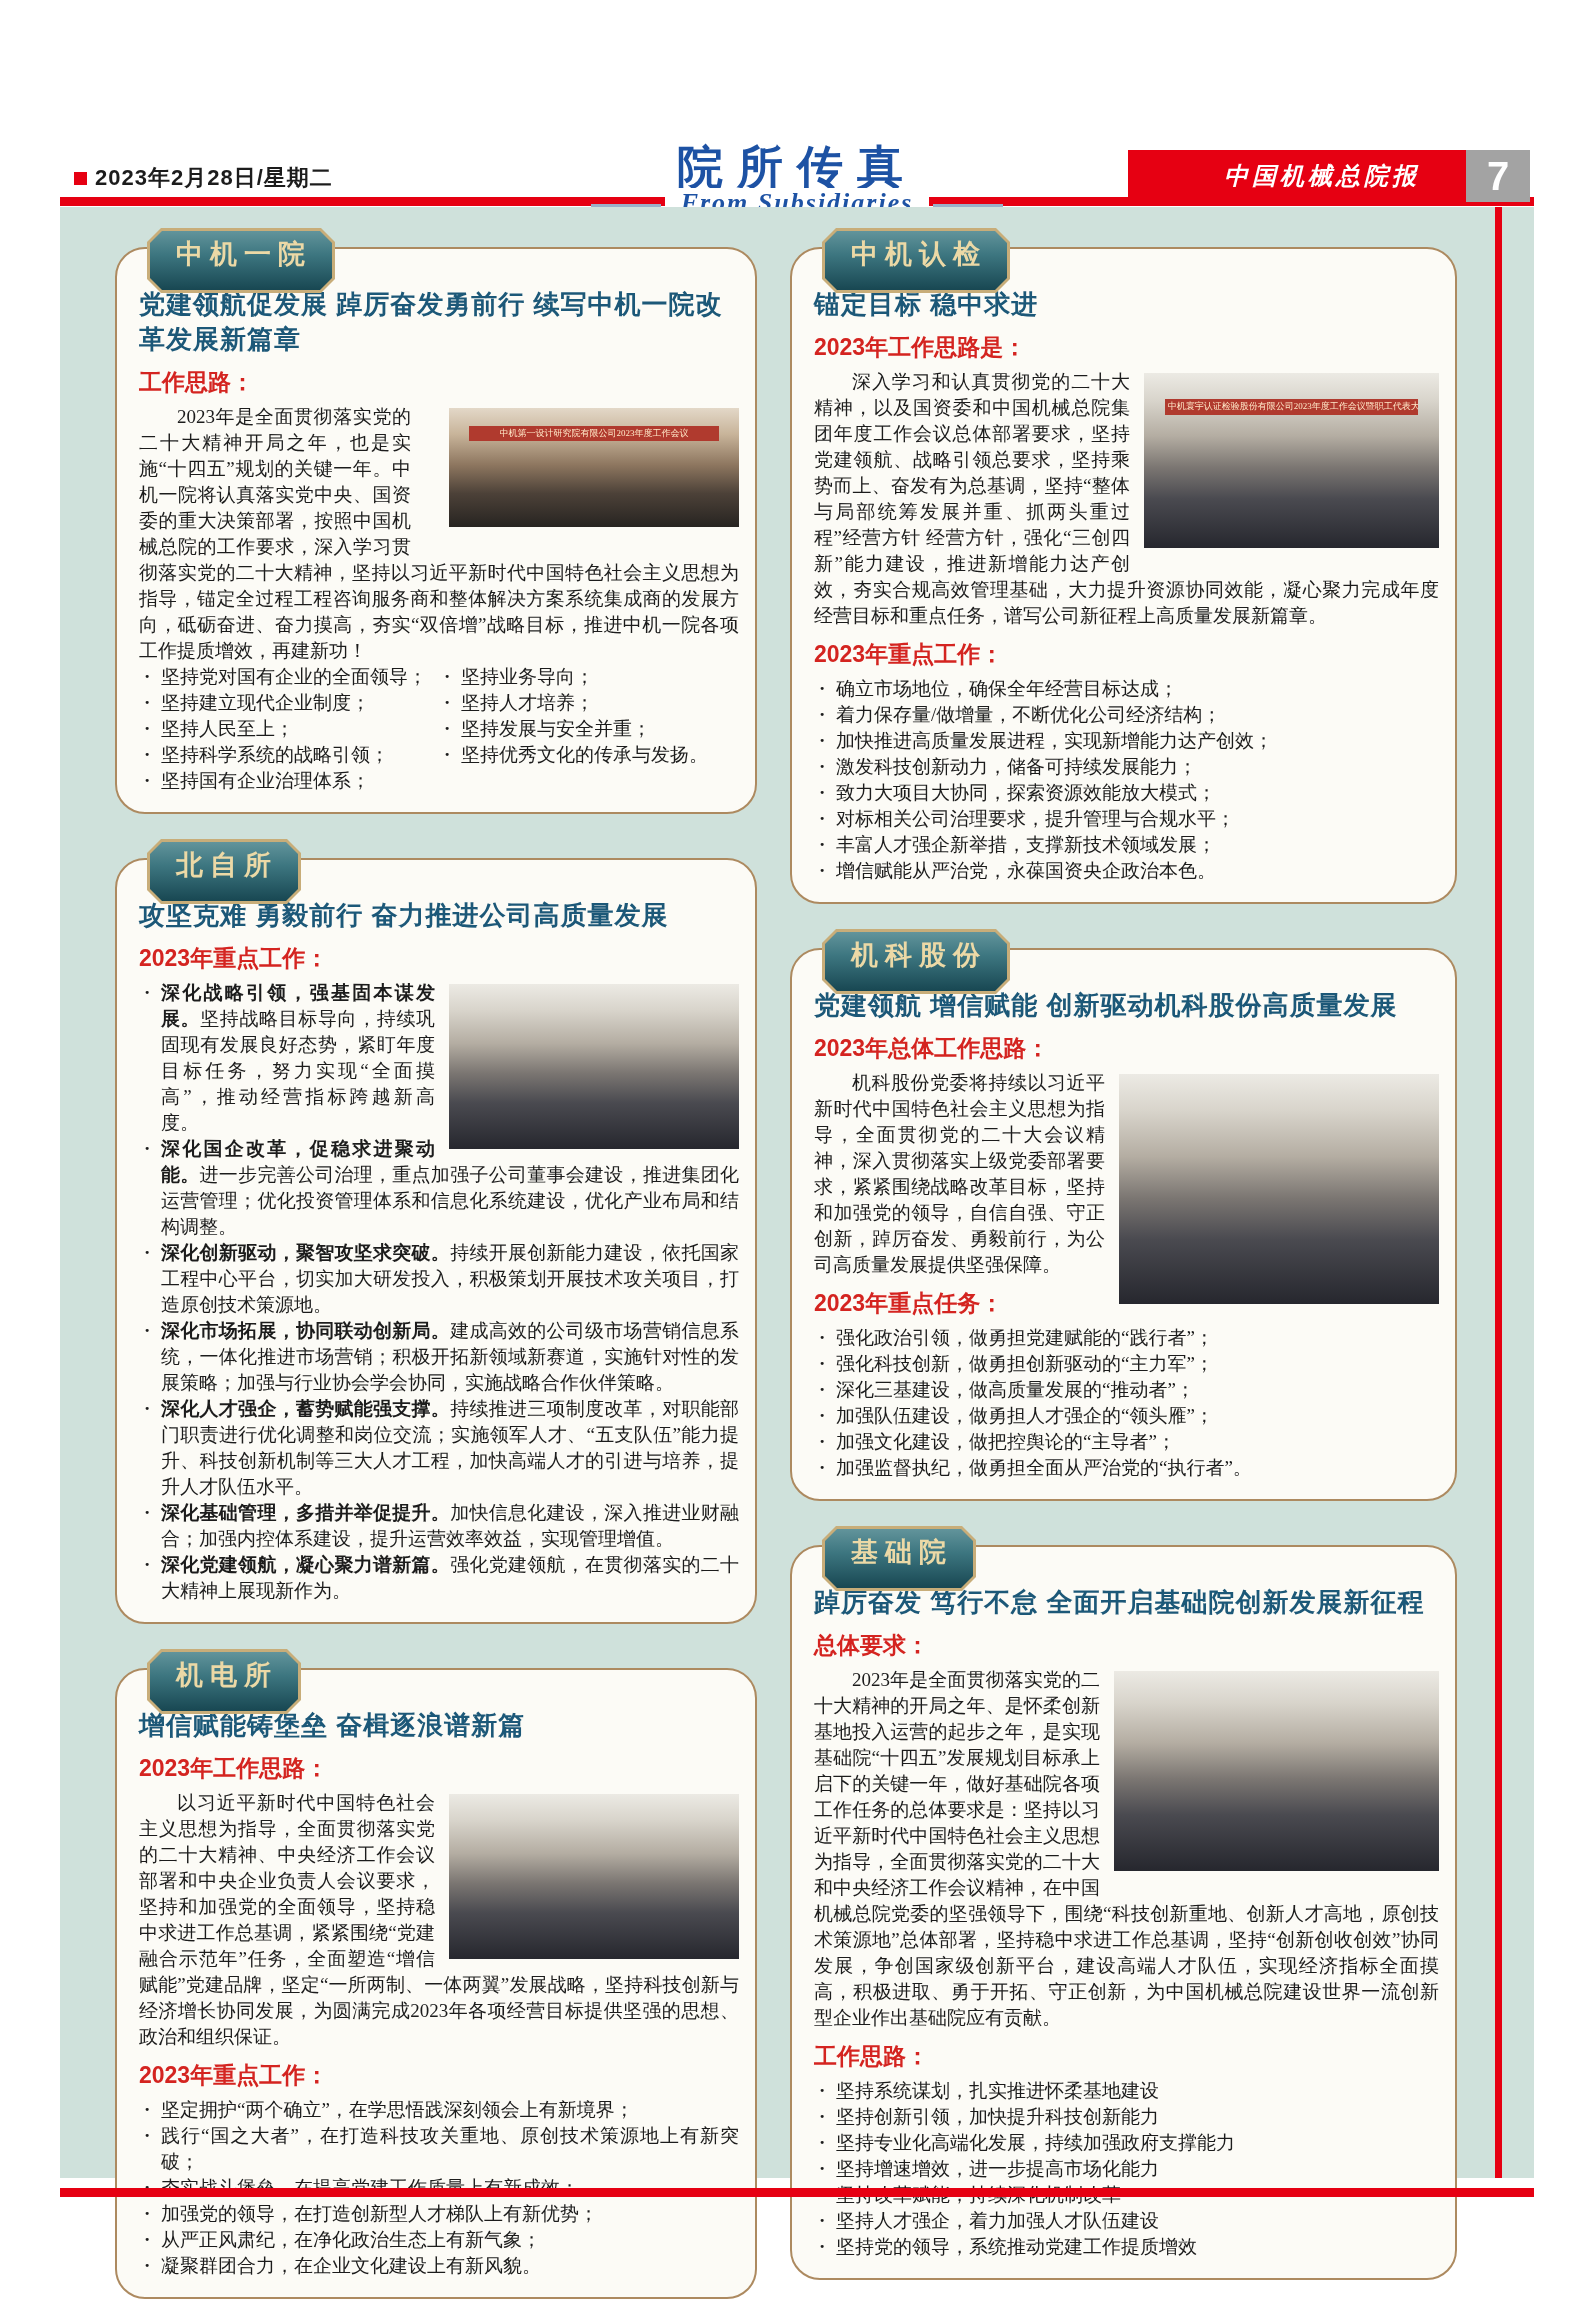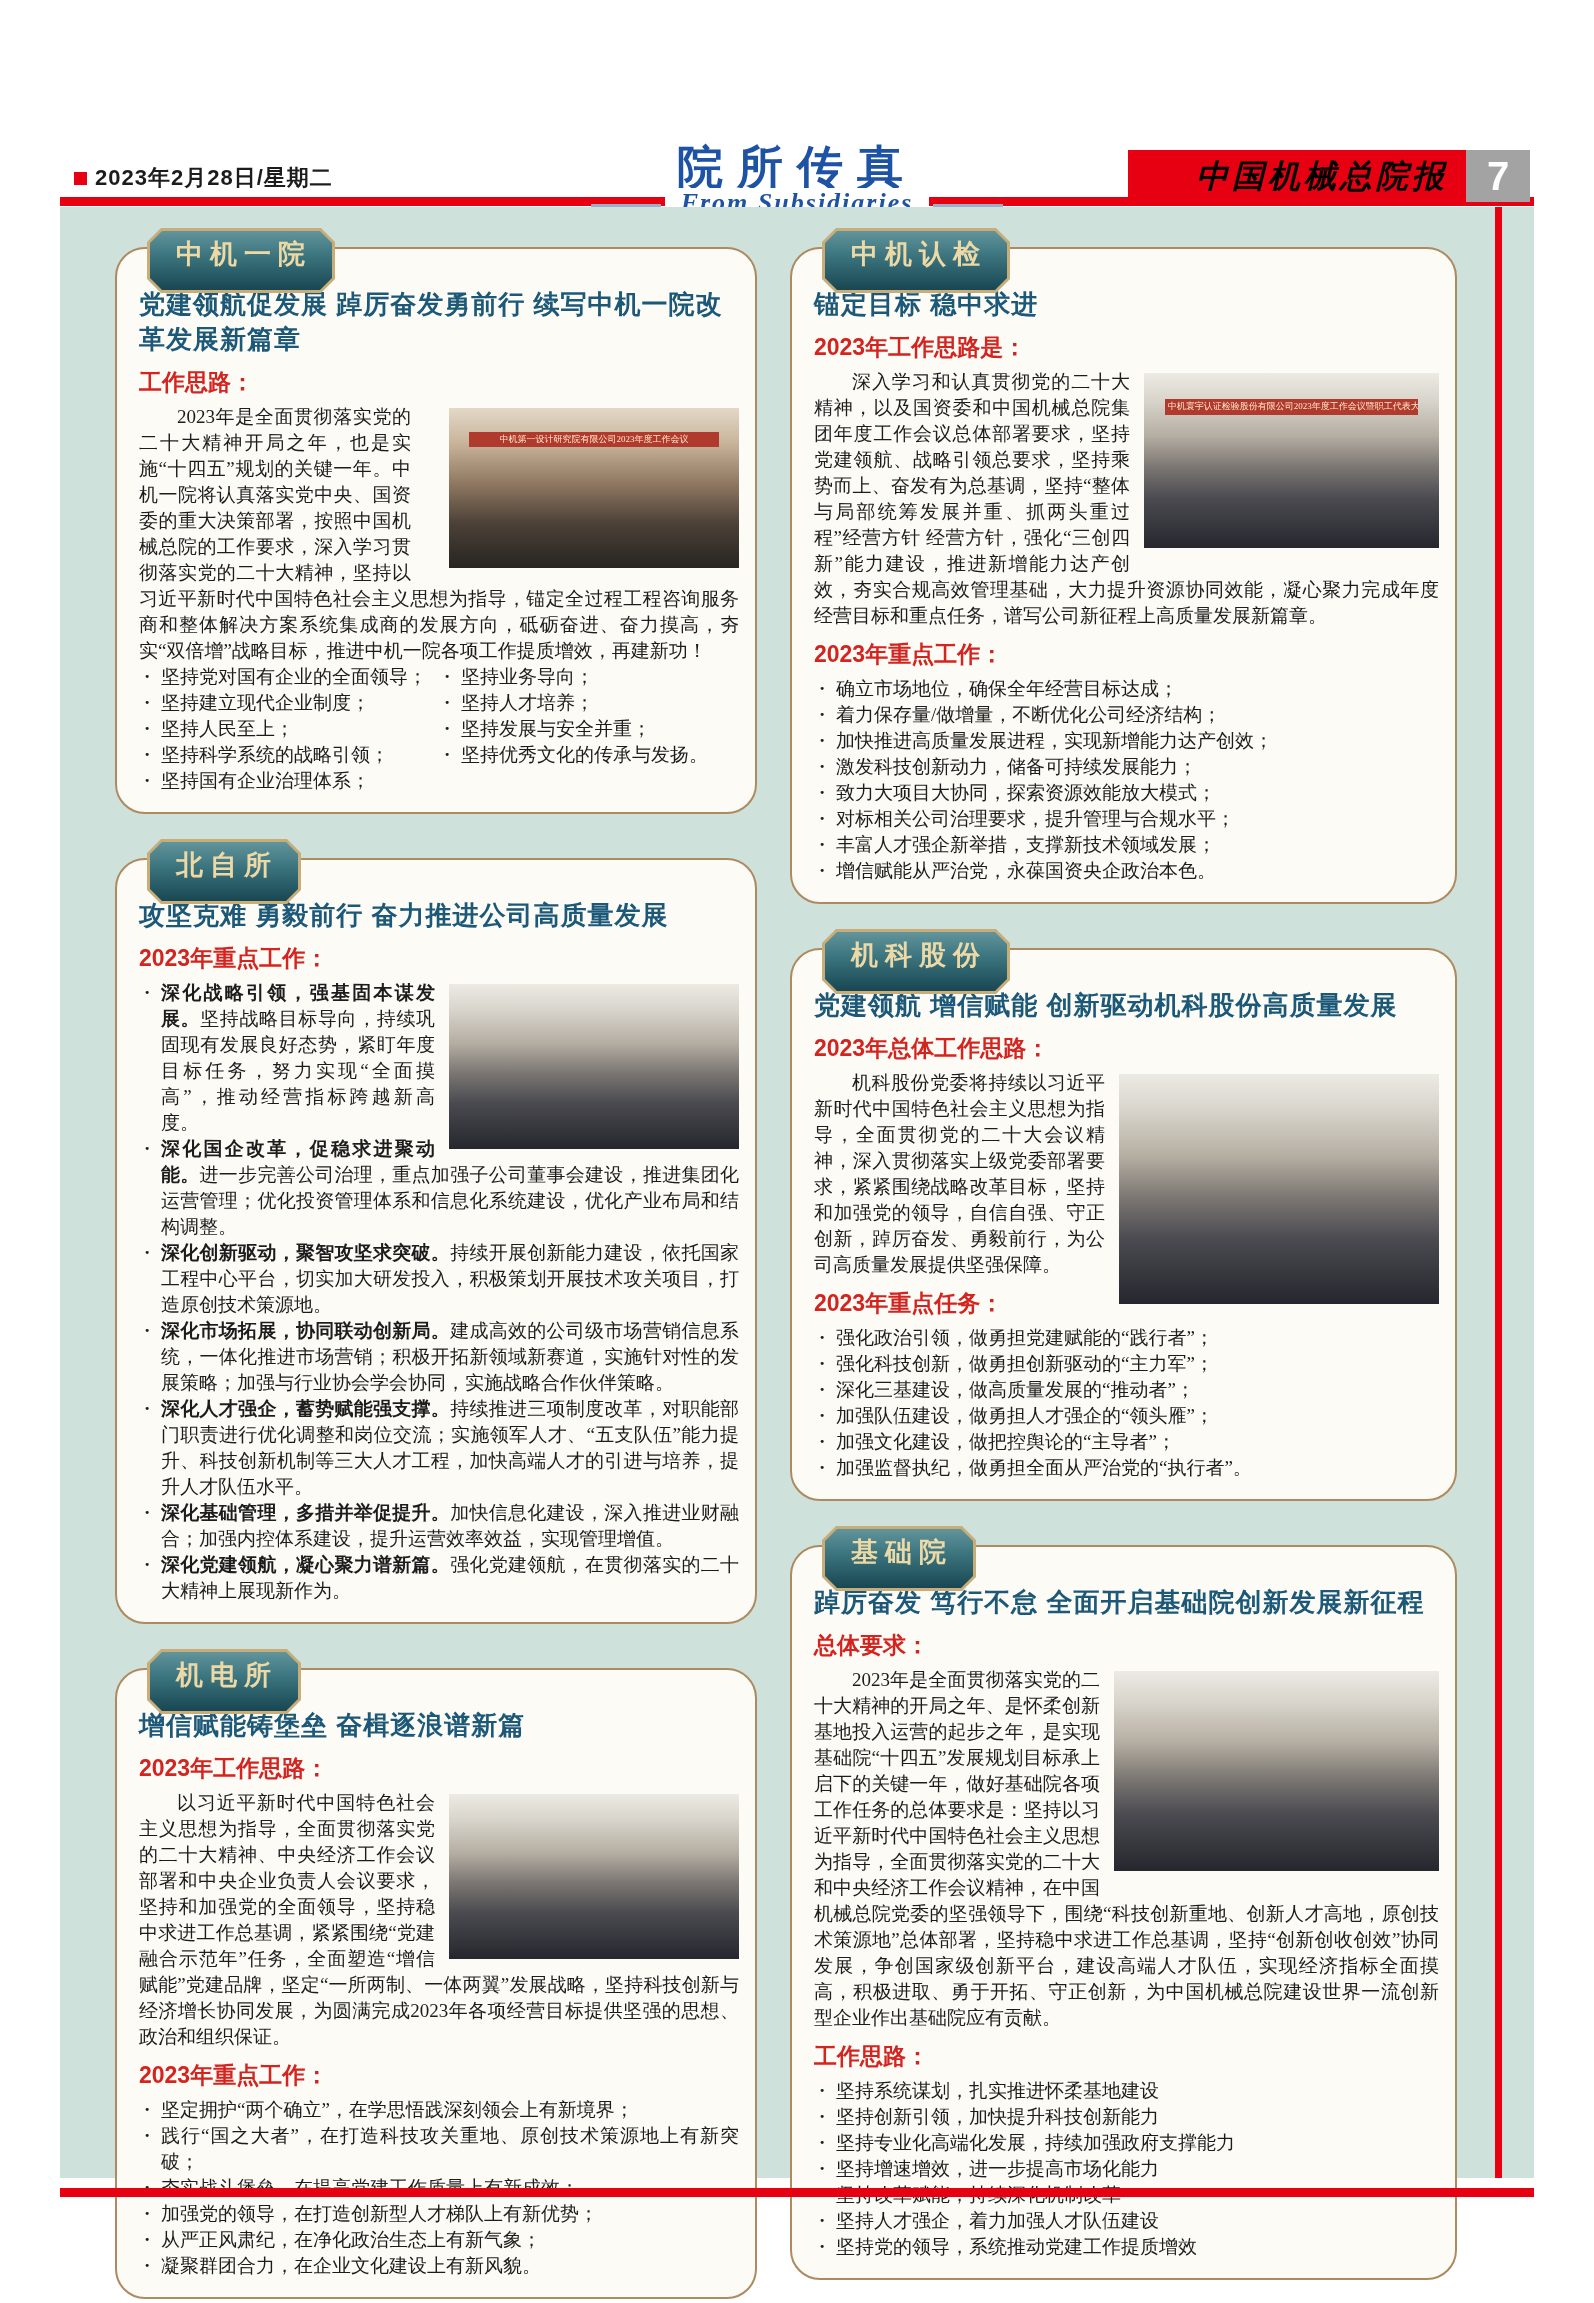--- a/index.html
+++ b/index.html
@@ -18,21 +18,21 @@
   .sheet{position:relative;width:1594px;height:2303px;background:#fff;margin:0 auto;overflow:hidden;}
 
   
   .date-label{position:absolute;left:74px;top:163px;font-family:"Liberation Sans",sans-serif;font-size:22px;font-weight:bold;letter-spacing:1px;}
   .date-label .sq{display:inline-block;width:13px;height:13px;background:var(--red);margin-right:8px;}
   .masthead-title{position:absolute;left:0;right:0;top:137px;text-align:center;font-family:Liberation Mono, monospace;font-size:46px;font-weight:bold;letter-spacing:14px;color:var(--masthead-blue);}
   .rule-top{position:absolute;left:60px;top:197px;width:1474px;height:9px;background:var(--red);}
   .masthead-sub{position:absolute;left:0;right:0;top:188px;text-align:center;}
   .masthead-sub .inner{display:inline-block;background:#fff;padding:0 16px;font-size:26px;font-weight:bold;font-style:italic;color:var(--masthead-blue);letter-spacing:2px;}
   .masthead-sub .deco{display:inline-block;vertical-align:middle;width:70px;height:0;border-top:3px solid #9ab0c8;position:relative;top:-2px;}
-  .paper-box{position:absolute;left:1128px;top:150px;width:388px;height:52px;background:var(--red);color:#000000;text-align:center;line-height:52px;font-size:32px;font-weight:bold;font-style:italic;letter-spacing:4px;}
+  .paper-box{position:absolute;left:1128px;top:150px;width:388px;height:52px;background:var(--red);color:#ffffff;text-align:center;line-height:52px;font-size:24px;font-weight:bold;font-style:italic;letter-spacing:4px;}
   .page-num{position:absolute;left:1466px;top:150px;width:64px;height:52px;background:#a3a3a3;color:#fff;text-align:center;line-height:52px;font-family:"Liberation Sans",sans-serif;font-size:40px;font-weight:bold;}
 
   
   .content{position:absolute;left:60px;top:207px;width:1474px;height:1971px;background:var(--mint);}
   .redline-right{position:absolute;top:0;bottom:0;left:1435px;width:7px;background:var(--red);}
   .cols{display:grid;grid-template-columns:642px 667px;column-gap:33px;padding:40px 0 0 55px;align-items:start;}
 
   .card{position:relative;background:var(--card);border:2px solid var(--tan);border-radius:30px;padding:36px 16px 18px 22px;margin-bottom:44px;}
   .badge{position:absolute;top:-21px;left:30px;}
   .badge .frame{clip-path:polygon(14px 0,calc(100% - 14px) 0,100% 14px,100% calc(100% - 14px),calc(100% - 14px) 100%,14px 100%,0 calc(100% - 14px),0 14px);background:#c8ad79;padding:3px;}
@@ -44,21 +44,21 @@
   ul.plain li{position:relative;font-size:19px;line-height:26px;text-align:justify;padding-left:22px;}
   ul.plain li::before{content:"·";position:absolute;left:5px;font-weight:bold;}
   ul.plain li b{font-family:"Liberation Sans",sans-serif;}
   .two-col{display:flex;}
   .two-col ul{flex:1 1 50%;}
 
   .photo{float:right;position:relative;margin:4px 0 8px 14px;overflow:hidden;
     background:linear-gradient(180deg,#eceae4 0%,#d8d4cb 16%,#b4ada2 36%,#7b7672 54%,#4a4a50 72%,#26272e 100%);}
   .photo--warm{background:linear-gradient(180deg,#e3d8c8 0%,#c8b49a 22%,#8d765f 48%,#4c4138 72%,#272421 100%);}
   .photo .banner{position:absolute;left:7%;right:7%;top:15%;background:#b03a2e;color:#ffe9c9;font-size:9px;line-height:1.25;text-align:center;padding:2px 3px;white-space:nowrap;overflow:hidden;}
-  .ph-c1{width:290px;height:160px;margin-left:38px;}
+  .ph-c1{width:290px;height:119px;margin-left:38px;}
   .ph-c2{width:290px;height:165px;}
   .ph-c3{width:290px;height:165px;}
   .ph-c4{width:295px;height:175px;}
   .ph-c5{width:320px;height:230px;}
   .ph-c6{width:325px;height:200px;}
 
   .rule-bottom{position:absolute;left:60px;top:2188px;width:1474px;height:9px;background:var(--red);}
 </style>
 </head>
 <body>

